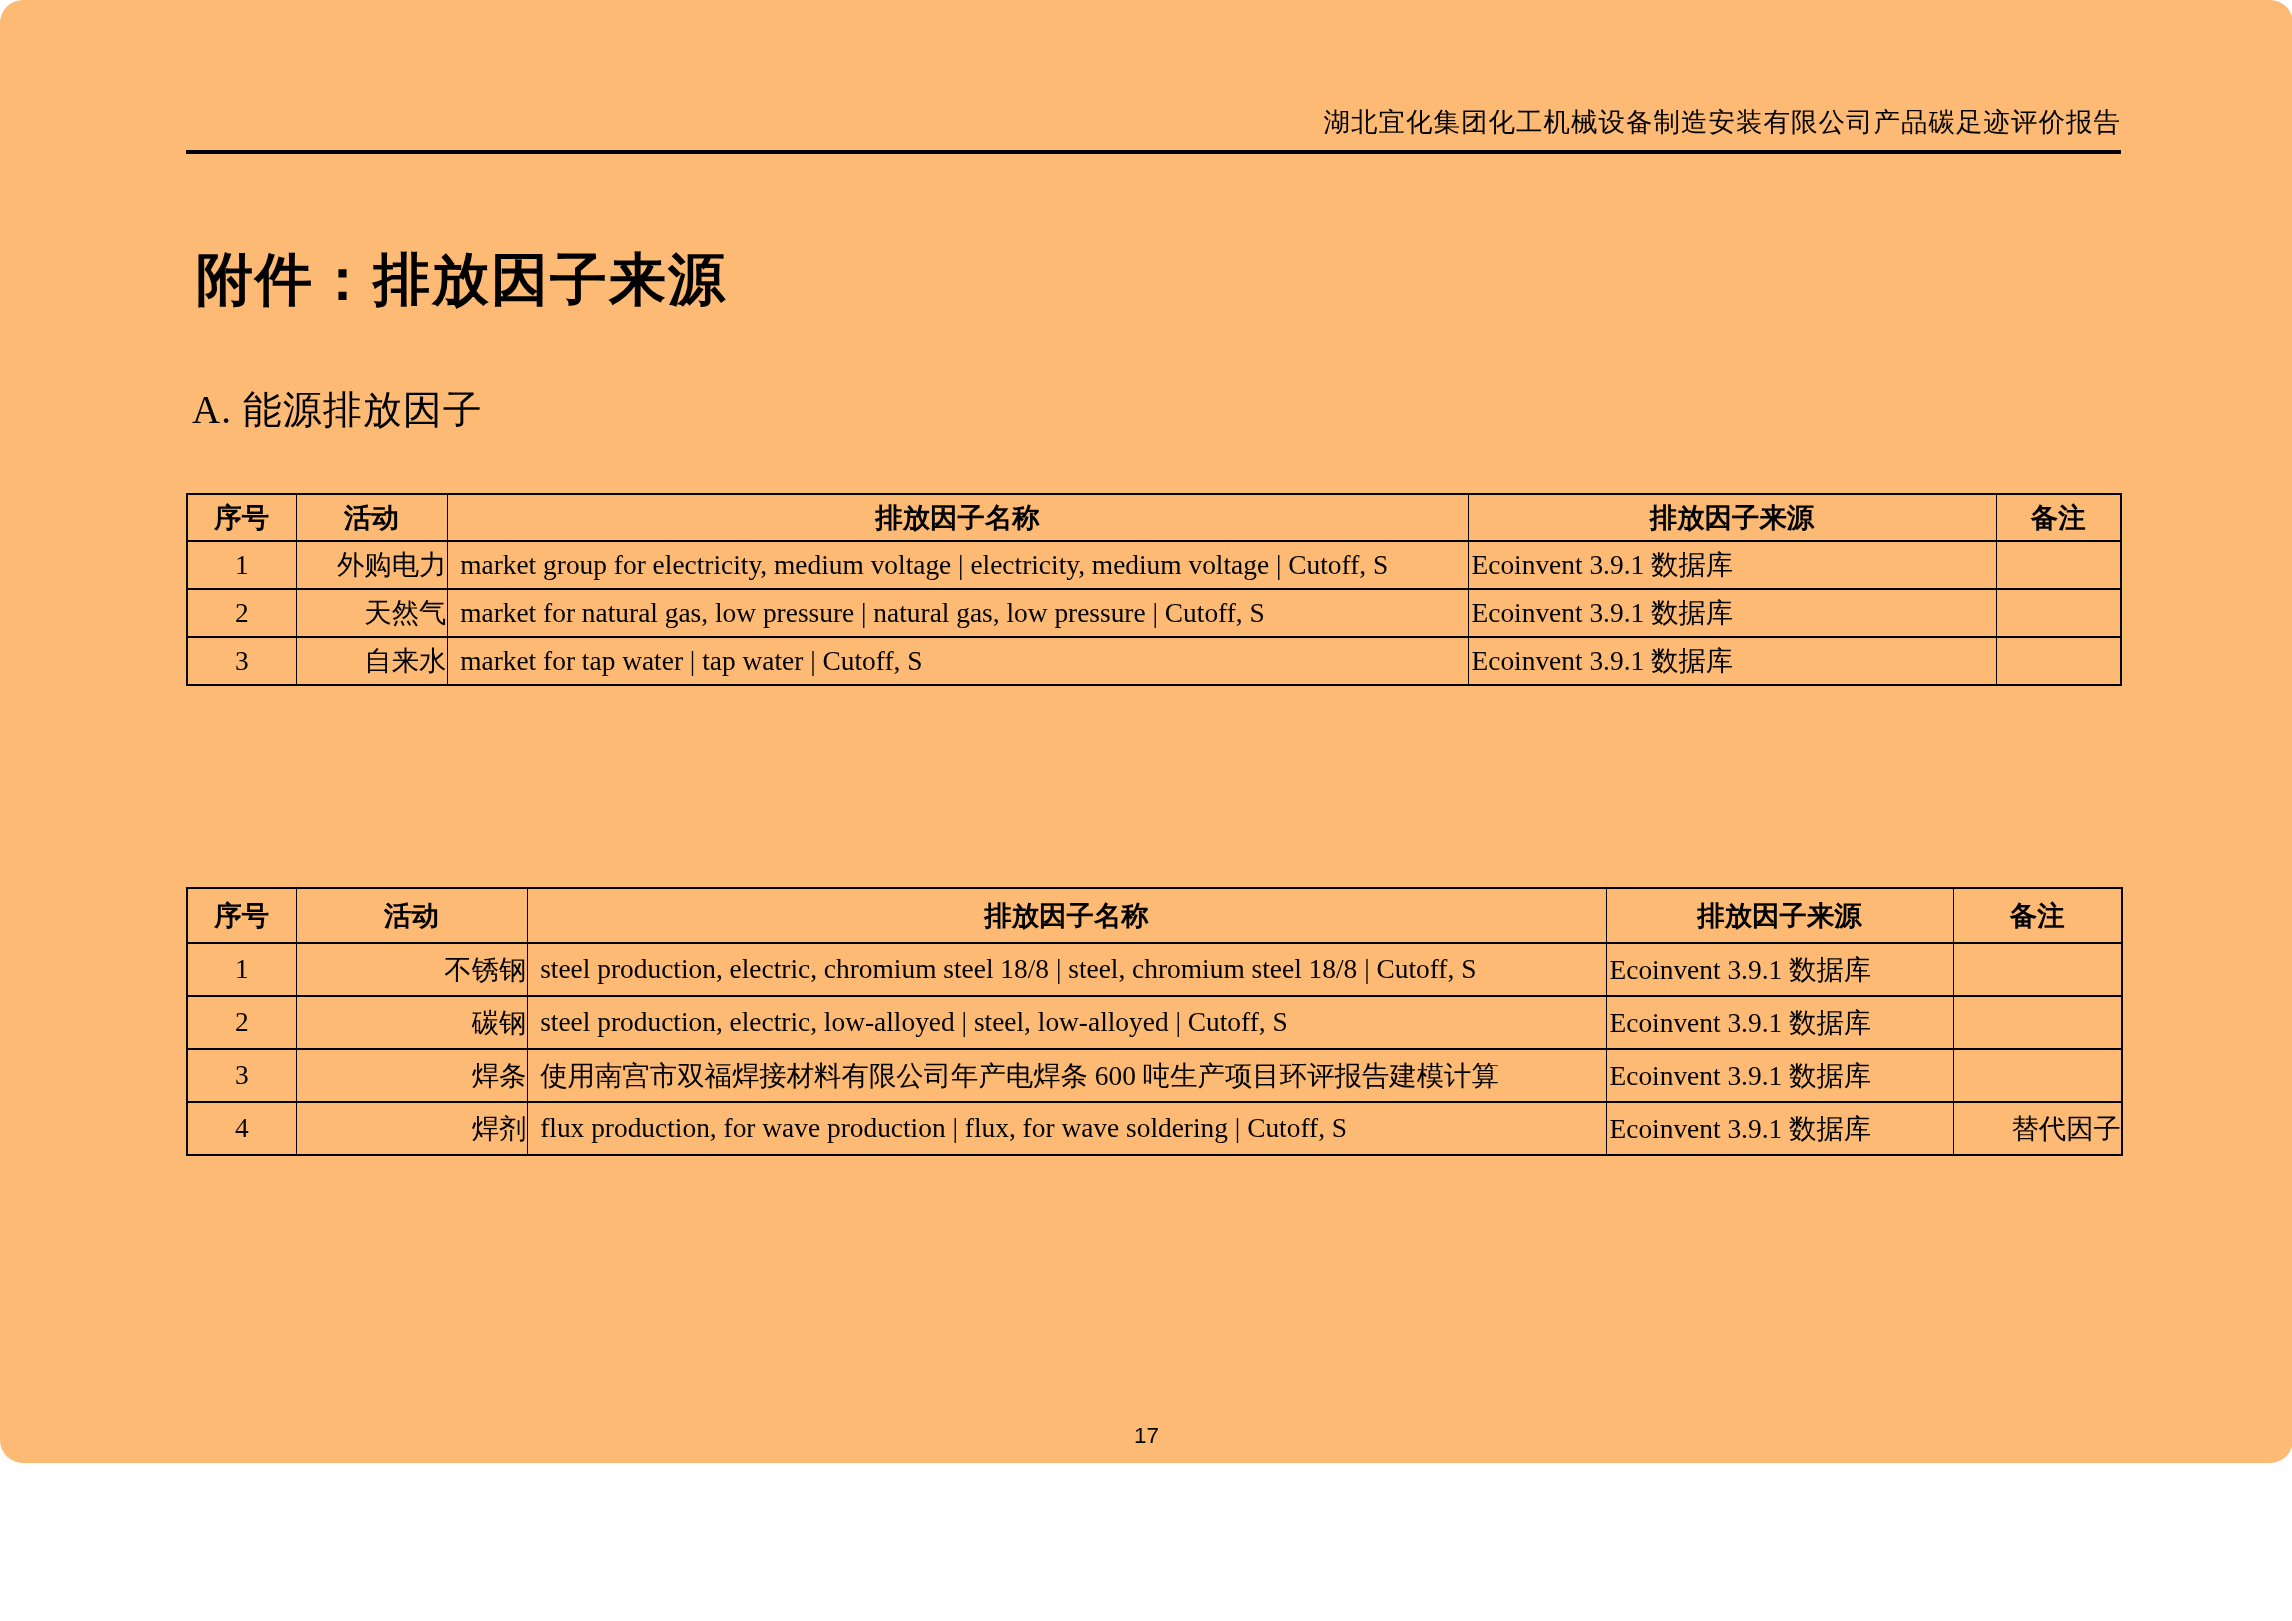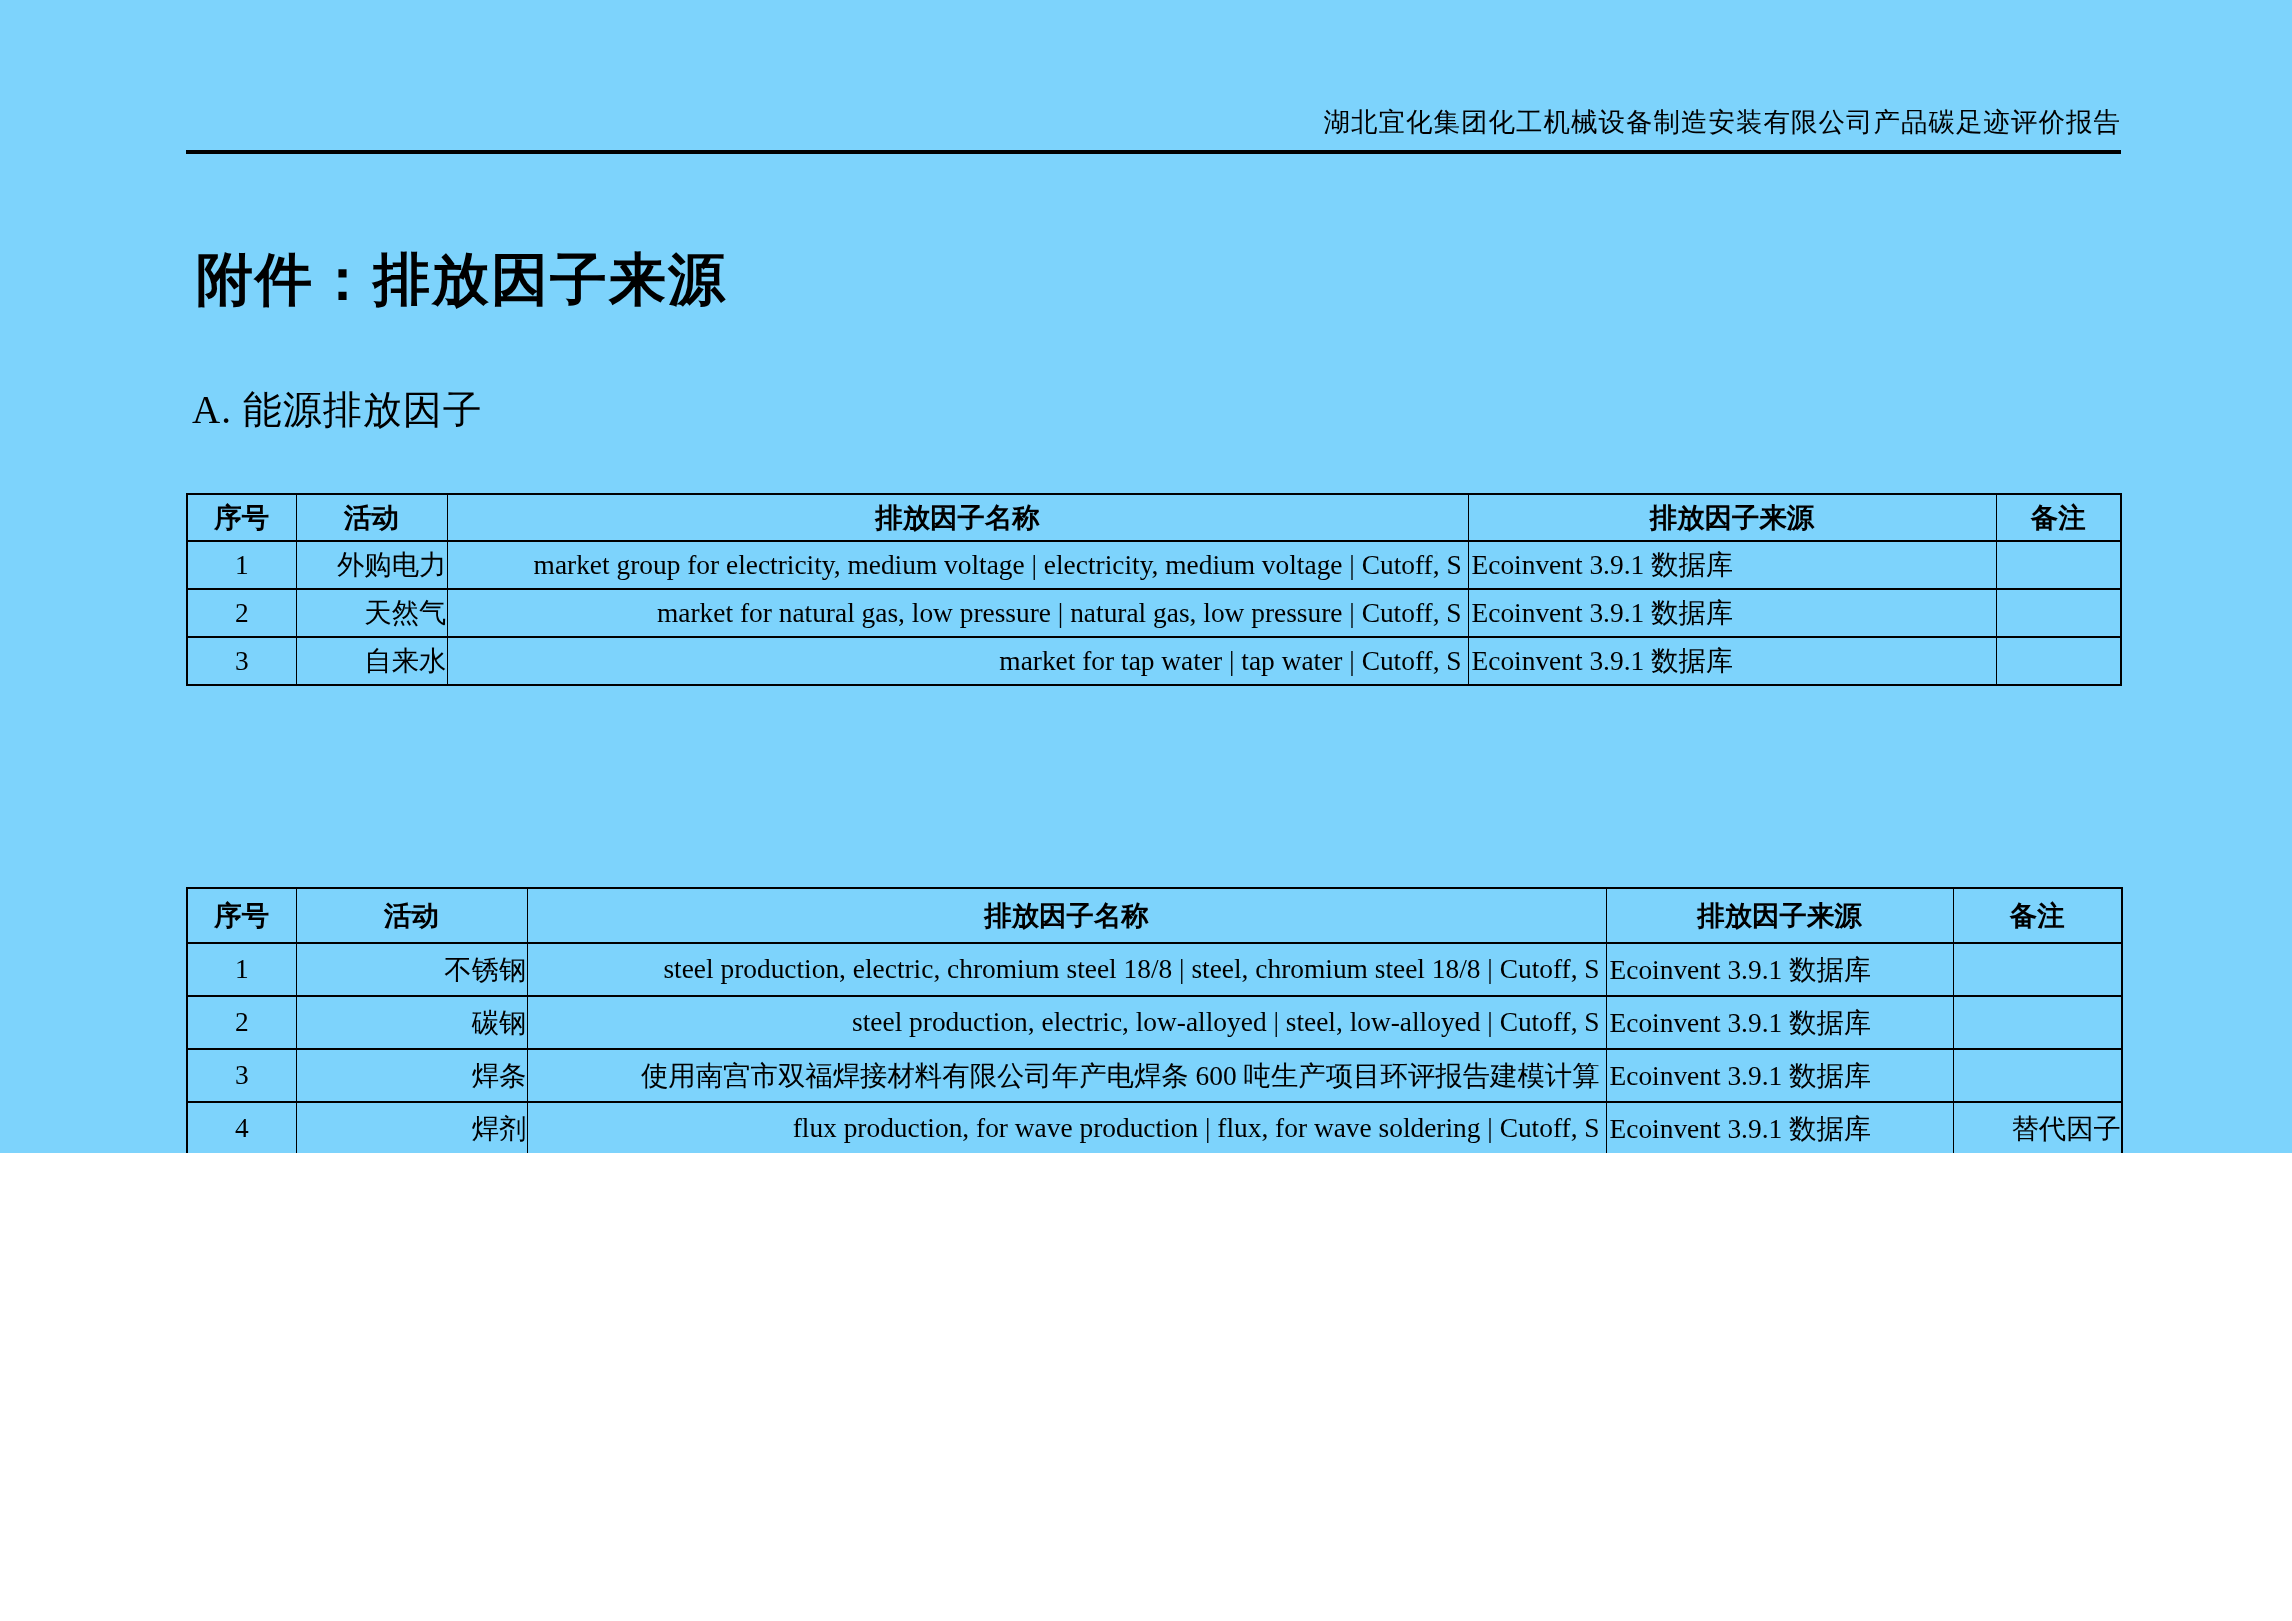--- a/index.html
+++ b/index.html
@@ -4,23 +4,24 @@
 <style>
   * { margin: 0; padding: 0; box-sizing: border-box; }
   html, body { background: #ffffff; }
   body {
     font-family: "Liberation Serif", "DejaVu Serif", serif;
     color: #000000;
   }
   .page {
     position: relative;
     width: 2293px;
-    height: 1153px;
-    background: #7dd3fc;
+    height: 1463px;
+    background: #fdba74;
     overflow: hidden;
+    border-radius: 23px;
   }
   .doc-header {
     position: absolute;
     top: 104px;
     left: 186px;
     width: 1935px;
     text-align: right;
     font-size: 26.5px;
     letter-spacing: 1px;
     white-space: nowrap;
@@ -76,21 +77,21 @@
     font-weight: bold;
     text-align: center;
     vertical-align: middle;
   }
   table.table-a th { height: 47px; }
   table.table-a td { height: 48px; }
   table.table-b th { height: 55px; }
   table.table-b td { height: 53px; }
   td.cell-no { text-align: center; vertical-align: middle; }
   td.cell-activity { text-align: right; vertical-align: middle; padding-left: 5px; }
-  td.cell-factor { text-align: right; vertical-align: middle; padding-left: 12.7px; padding-right: 5.9px; }
+  td.cell-factor { text-align: left; vertical-align: middle; padding-left: 12.7px; padding-right: 5.9px; }
   td.cell-source { text-align: left; vertical-align: middle; padding-left: 3px; }
   td.cell-remark { text-align: right; vertical-align: middle; padding-left: 9.8px; }
   .page-number {
     position: absolute;
     top: 1423px;
     left: 0;
     width: 2293px;
     text-align: center;
     font-size: 22.5px;
     font-family: "Liberation Sans", "DejaVu Sans", sans-serif;

